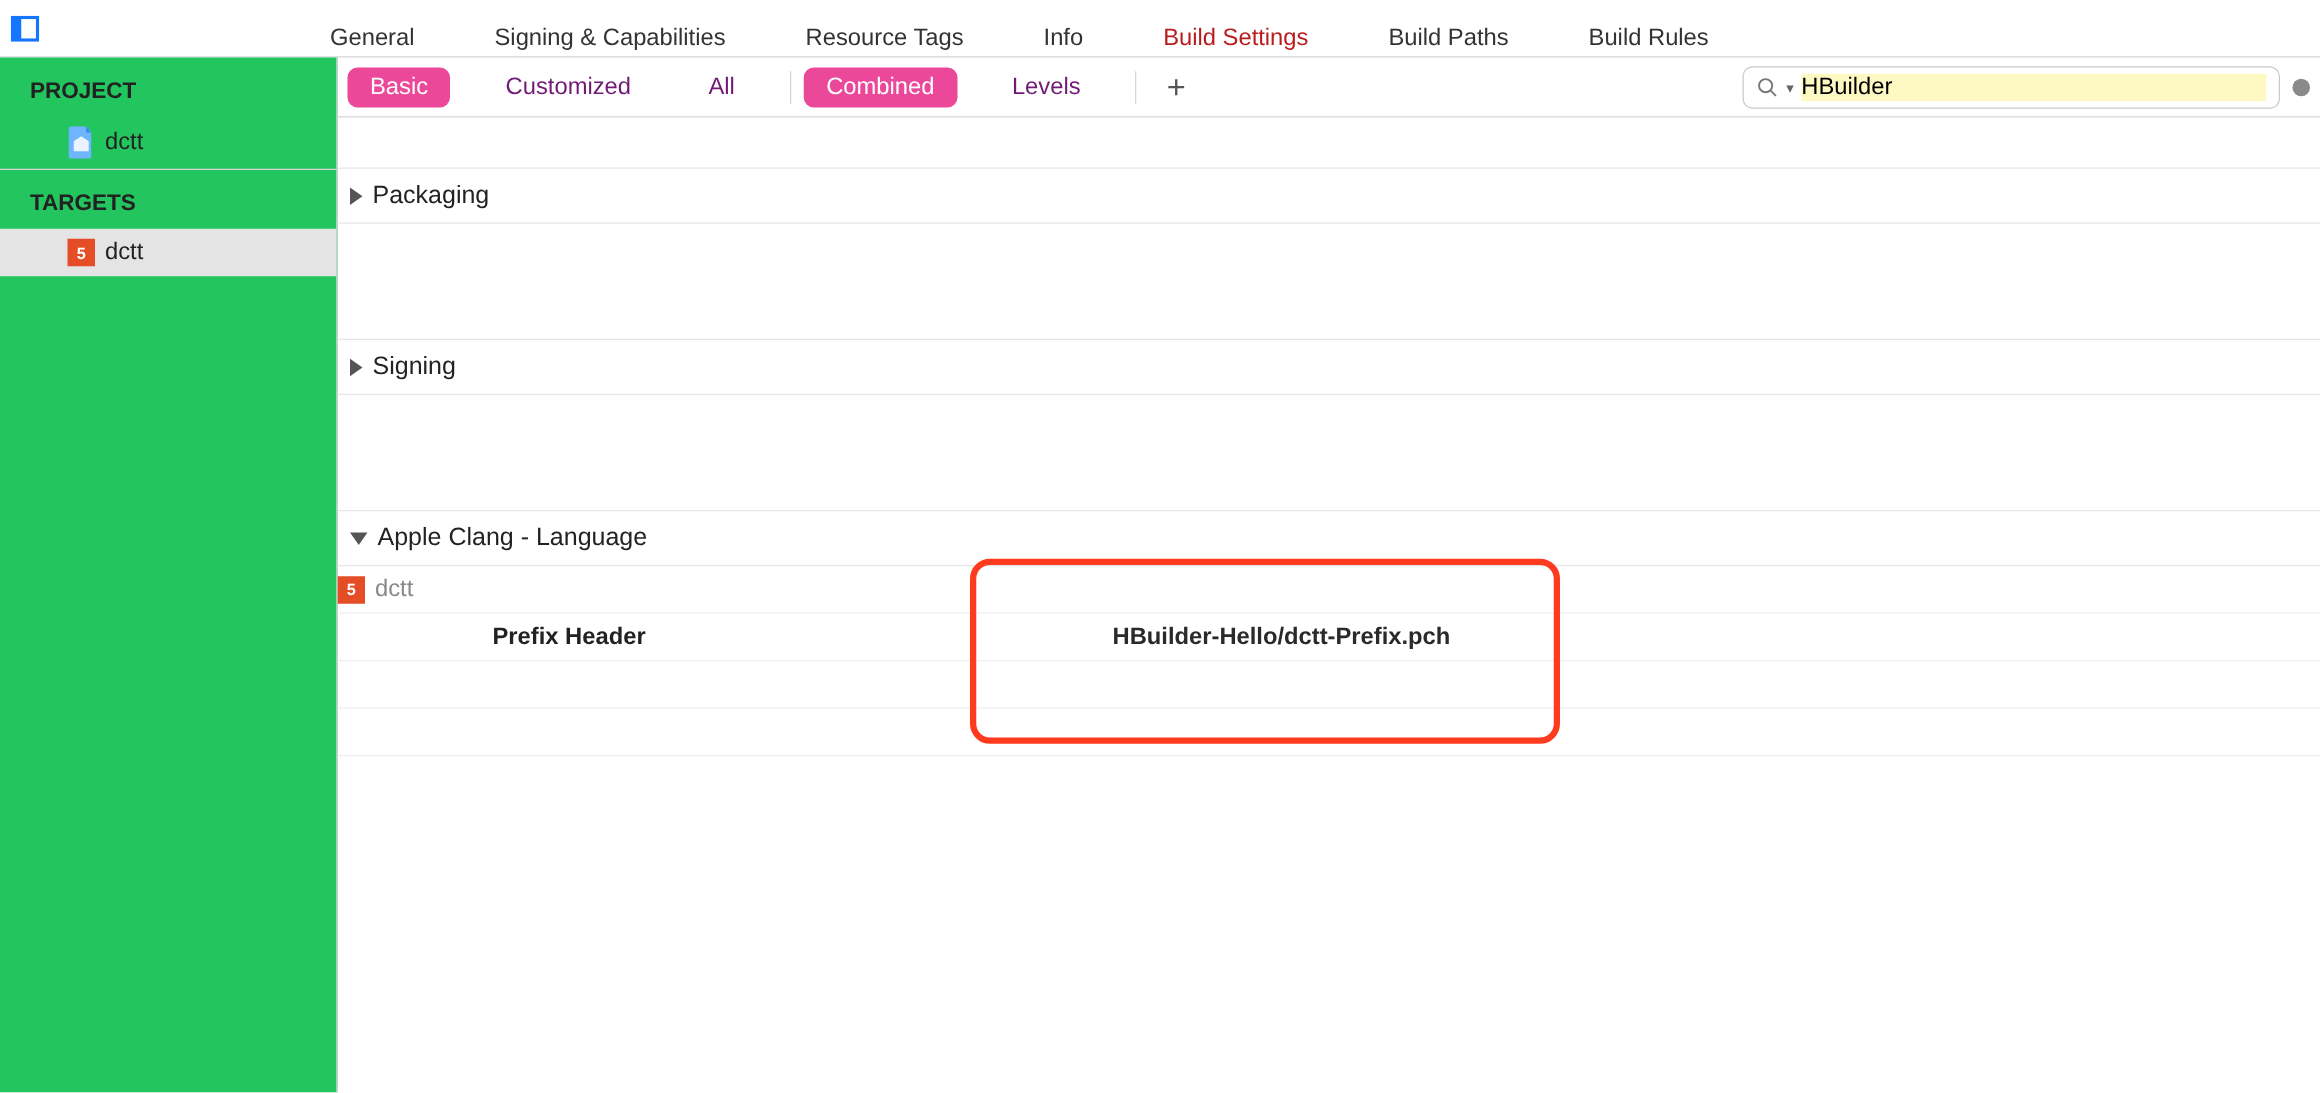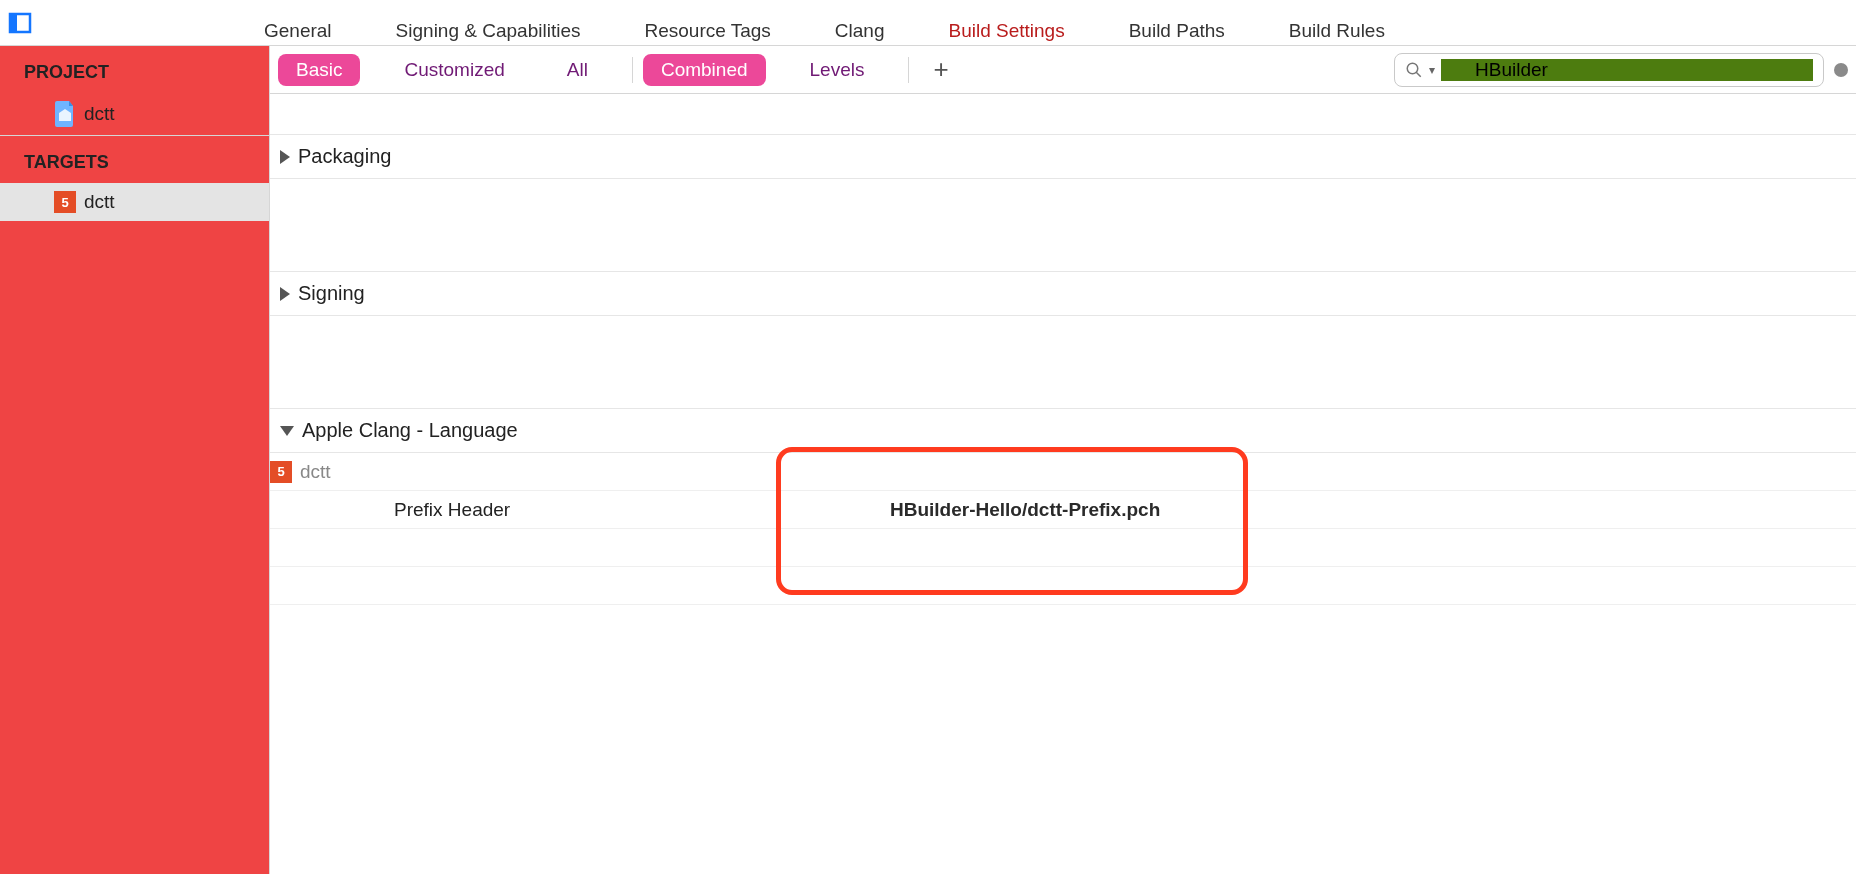--- a/index.html
+++ b/index.html
@@ -6,76 +6,76 @@
 body { width: 1856px; height: 874px; background: #fff; overflow: hidden; font-size: 19px; color: #2a2a2a; }
 
 .top-tabs { height: 46px; display: flex; align-items: center; border-bottom: 1px solid #d6d6d6; padding-left: 8px; }
 .panel-icon { width: 24px; height: 24px; margin-right: 200px; }
 .panel-icon svg { width: 24px; height: 24px; }
 .tab-item { padding: 0 32px; color: #333; cursor: default; margin-top: 16px; }
 .tab-item.active { color: #b91c1c; }
 
 .content { display: flex; height: calc(874px - 46px); }
 
-.sidebar { width: 270px; border-right: 1px solid #d6d6d6; background: #ef4444; }
+.sidebar { width: 270px; border-right: 1px solid #d6d6d6; background: #22c55e; }
 .sidebar-section-header { font-size: 18px; font-weight: 600; padding: 16px 0 10px 24px; color: #222; }
 .sidebar-divider { height: 1px; background: #d6d6d6; margin: 0; }
 .sidebar-item { display: flex; align-items: center; padding: 8px 0 8px 54px; gap: 8px; }
 .sidebar-item.selected { background: #e4e4e4; }
 .proj-icon { width: 22px; height: 26px; flex: 0 0 22px; }
 .html5-badge { width: 22px; height: 22px; background: #e44d26; color: #fff; font-size: 13px; font-weight: 700; display: inline-flex; align-items: center; justify-content: center; flex: 0 0 22px; }
 .sidebar-item-label { font-size: 19px; color: #222; }
 
 .main { flex: 1; display: flex; flex-direction: column; }
 .filter-bar { height: 48px; display: flex; align-items: center; border-bottom: 1px solid #d6d6d6; padding: 0 8px; gap: 0; }
 .pill { padding: 5px 18px; border-radius: 8px; font-size: 19px; margin-right: 26px; color: #701a75; }
 .pill.blue { background: #ec4899; color: #fff; }
 .vdiv { width: 1px; height: 26px; background: #d6d6d6; margin: 0 10px 0 0; }
 .plus-btn { font-size: 26px; color: #555; padding: 0 14px; }
 .spacer { flex: 1; }
 .search-wrap { display: flex; align-items: center; border: 1px solid #c9c9c9; border-radius: 8px; height: 34px; padding: 0 10px; width: 430px; gap: 6px; }
 .search-wrap svg { width: 18px; height: 18px; }
 .search-chev { font-size: 12px; color: #666; }
 .search-input { border: none; outline: none; font-size: 19px; flex: 1; background: transparent; }
-.search-input.selected { background: #4d7c0f; padding-left: 34px; }
+.search-input.selected { background: #fef9c3; }
 .status-dot { width: 14px; height: 14px; border-radius: 50%; background: #8a8a8a; margin-left: 10px; }
 
 .settings-area { flex: 1; overflow: auto; padding-top: 40px; }
 .section-row { display: flex; align-items: center; padding: 10px 0 10px 10px; border-top: 1px solid #e6e6e6; border-bottom: 1px solid #e6e6e6; gap: 8px; }
 .section-row + .section-row-gap { height: 92px; }
 .tri { width: 0; height: 0; border-top: 7px solid transparent; border-bottom: 7px solid transparent; border-left: 10px solid #555; display: inline-block; }
 .tri.down { border-left: 7px solid transparent; border-right: 7px solid transparent; border-top: 10px solid #555; border-bottom: none; }
 .section-title { font-size: 20px; font-weight: 400; color: #222; }
 
 .grid-area { position: relative; }
 .grid-row { display: flex; align-items: center; height: 38px; border-bottom: 1px solid #efefef; }
 .col-setting { width: 620px; padding-left: 124px; color: #222; }
 .col-setting.head { color: #888; font-weight: 400; }
 .col-value { flex: 1; padding-left: 0; display: flex; align-items: center; gap: 8px; }
 .col-value.head { color: #888; }
 .col-value-text { font-weight: 700; font-size: 19px; }
 .col-value-text.normal { font-weight: 400; }
-.setting-label { font-weight: 400; }
+.setting-label { font-weight: 700; }
 
 .highlight-box { position: absolute; border: 5px solid #ff3b1f; border-radius: 16px; pointer-events: none; }
 </style>
 </head>
 <body>
 
 <div class="top-tabs">
   <span class="panel-icon">
     <svg viewBox="0 0 24 24">
         <rect x="2" y="3" width="20" height="18" fill="none" stroke="#1476ff" stroke-width="2.5"></rect>
         <rect x="2" y="3" width="7" height="18" fill="#1476ff"></rect>
       </svg>
   </span>
   <span class="tab-item">General</span>
   <span class="tab-item">Signing &amp; Capabilities</span>
   <span class="tab-item">Resource Tags</span>
-  <span class="tab-item">Clang</span>
+  <span class="tab-item">Info</span>
   <span class="tab-item active">Build Settings</span>
   <span class="tab-item">Build Paths</span>
   <span class="tab-item">Build Rules</span>
 </div>
 
 <div class="content">
   <div class="sidebar">
     <div class="sidebar-section-header">PROJECT</div>
     <div class="sidebar-item">
       <span class="proj-icon">

